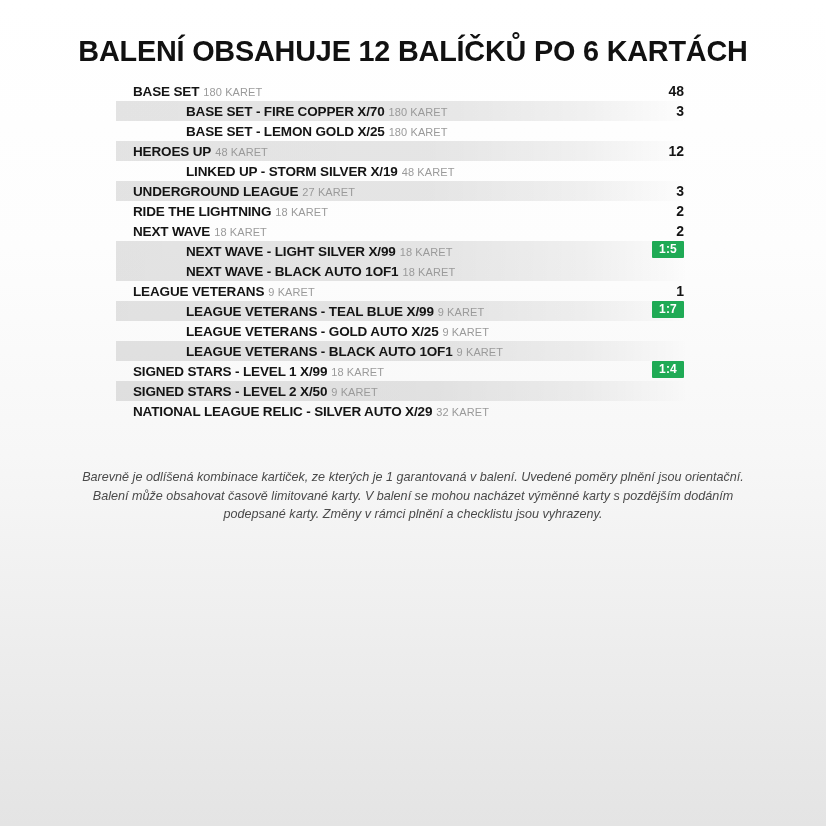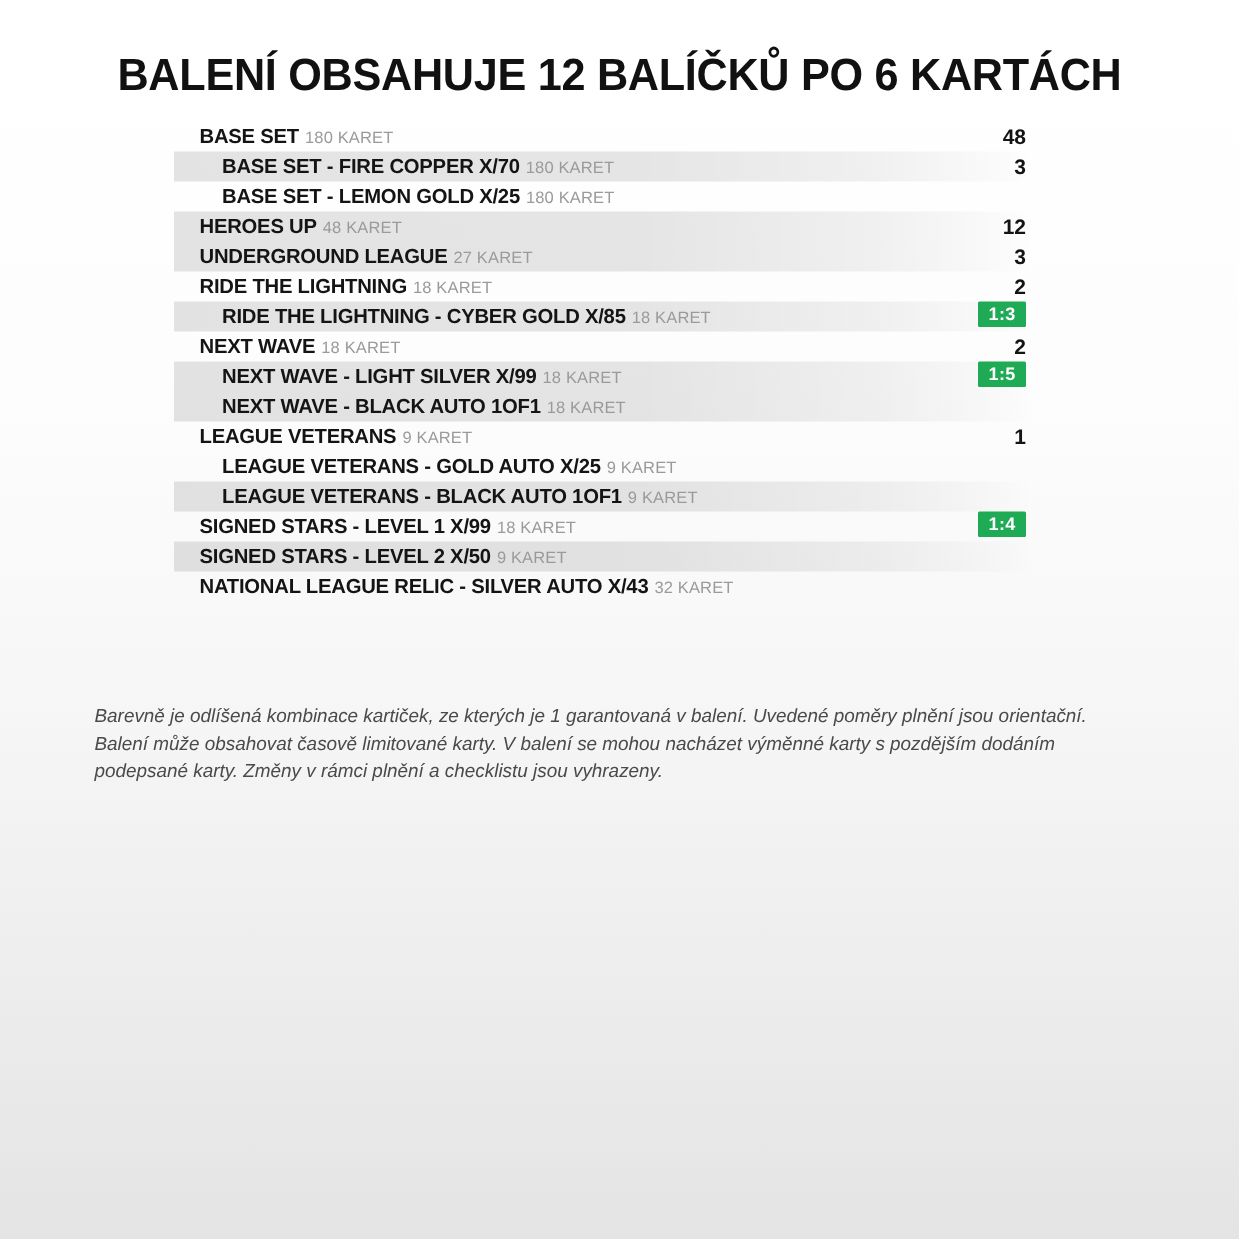--- a/index.html
+++ b/index.html
@@ -67,20 +67,21 @@
 
   .row-label {
     flex: 1 1 auto;
     white-space: nowrap;
     overflow: hidden;
     line-height: 20px;
     padding-left: 17px;
   }
   .odds-row.child .row-label {
     padding-left: 32px;
+    margin-left: 38px;
   }
 
   .card-name {
     font-size: 13.5px;
     font-weight: 700;
     color: #141414;
     letter-spacing: -0.15px;
   }
   .card-count {
     font-size: 11px;
@@ -115,21 +116,21 @@
     padding: 1px 7px 1px 7px;
     border-radius: 1px;
   }
 
   
   .footnote {
     position: absolute;
     left: 63px;
     top: 468px;
     width: 700px;
-    text-align: left;
+    text-align: center;
     font-size: 12.6px;
     font-style: italic;
     font-weight: 400;
     line-height: 18.5px;
     color: #4a4a4a;
   }
 </style>
 </head>
 <body>
 
@@ -153,58 +154,62 @@
       <div class="odds-row child">
         <div class="row-label"><span class="card-name">BASE SET - LEMON GOLD X/25</span><span class="card-count">180 KARET</span></div>
         <div class="row-value"></div>
       </div>
       <div class="odds-row shaded">
         <div class="row-label"><span class="card-name">HEROES UP</span><span class="card-count">48 KARET</span></div>
         <div class="row-value">
           <span>12</span>
         </div>
       </div>
+      <div class="odds-row child">
+        <div class="row-label"><span class="card-name">LINKED UP - STORM SILVER X/19</span><span class="card-count">48 KARET</span></div>
+        <div class="row-value"></div>
+      </div>
       <div class="odds-row shaded">
         <div class="row-label"><span class="card-name">UNDERGROUND LEAGUE</span><span class="card-count">27 KARET</span></div>
         <div class="row-value">
           <span>3</span>
         </div>
       </div>
       <div class="odds-row">
         <div class="row-label"><span class="card-name">RIDE THE LIGHTNING</span><span class="card-count">18 KARET</span></div>
         <div class="row-value">
           <span>2</span>
         </div>
       </div>
-      <div class="odds-row shaded child">
-        <div class="row-label"><span class="card-name">RIDE THE LIGHTNING - CYBER GOLD X/85</span><span class="card-count">18 KARET</span></div>
-        <div class="row-value">
-          <span class="ratio-badge">1:3</span>
-        </div>
-      </div>
       <div class="odds-row">
         <div class="row-label"><span class="card-name">NEXT WAVE</span><span class="card-count">18 KARET</span></div>
         <div class="row-value">
           <span>2</span>
         </div>
       </div>
       <div class="odds-row shaded child">
         <div class="row-label"><span class="card-name">NEXT WAVE - LIGHT SILVER X/99</span><span class="card-count">18 KARET</span></div>
         <div class="row-value">
           <span class="ratio-badge">1:5</span>
         </div>
       </div>
       <div class="odds-row shaded child">
         <div class="row-label"><span class="card-name">NEXT WAVE - BLACK AUTO 1OF1</span><span class="card-count">18 KARET</span></div>
         <div class="row-value"></div>
       </div>
       <div class="odds-row">
         <div class="row-label"><span class="card-name">LEAGUE VETERANS</span><span class="card-count">9 KARET</span></div>
         <div class="row-value">
           <span>1</span>
+        </div>
+      </div>
+      <div class="odds-row shaded child">
+        <div class="row-label"><span class="card-name">LEAGUE VETERANS - TEAL BLUE X/99</span><span class="card-count">9 KARET</span></div>
+        <div class="row-value">
+          <span class="ratio-badge">1:7</span>
         </div>
       </div>
       <div class="odds-row child">
         <div class="row-label"><span class="card-name">LEAGUE VETERANS - GOLD AUTO X/25</span><span class="card-count">9 KARET</span></div>
         <div class="row-value"></div>
       </div>
       <div class="odds-row shaded child">
         <div class="row-label"><span class="card-name">LEAGUE VETERANS - BLACK AUTO 1OF1</span><span class="card-count">9 KARET</span></div>
         <div class="row-value"></div>
       </div>
@@ -212,20 +217,20 @@
         <div class="row-label"><span class="card-name">SIGNED STARS - LEVEL 1 X/99</span><span class="card-count">18 KARET</span></div>
         <div class="row-value">
           <span class="ratio-badge">1:4</span>
         </div>
       </div>
       <div class="odds-row shaded">
         <div class="row-label"><span class="card-name">SIGNED STARS - LEVEL 2 X/50</span><span class="card-count">9 KARET</span></div>
         <div class="row-value"></div>
       </div>
       <div class="odds-row">
-        <div class="row-label"><span class="card-name">NATIONAL LEAGUE RELIC - SILVER AUTO X/43</span><span class="card-count">32 KARET</span></div>
+        <div class="row-label"><span class="card-name">NATIONAL LEAGUE RELIC - SILVER AUTO X/29</span><span class="card-count">32 KARET</span></div>
         <div class="row-value"></div>
       </div>
     </div>
 
   <div class="footnote">Barevně je odlíšená kombinace kartiček, ze kterých je 1 garantovaná v balení. Uvedené poměry plnění jsou orientační. Balení může obsahovat časově limitované karty. V balení se mohou nacházet výměnné karty s pozdějším dodáním podepsané karty. Změny v rámci plnění a checklistu jsou vyhrazeny.</div>
 
 </div>
 
 </body></html>

